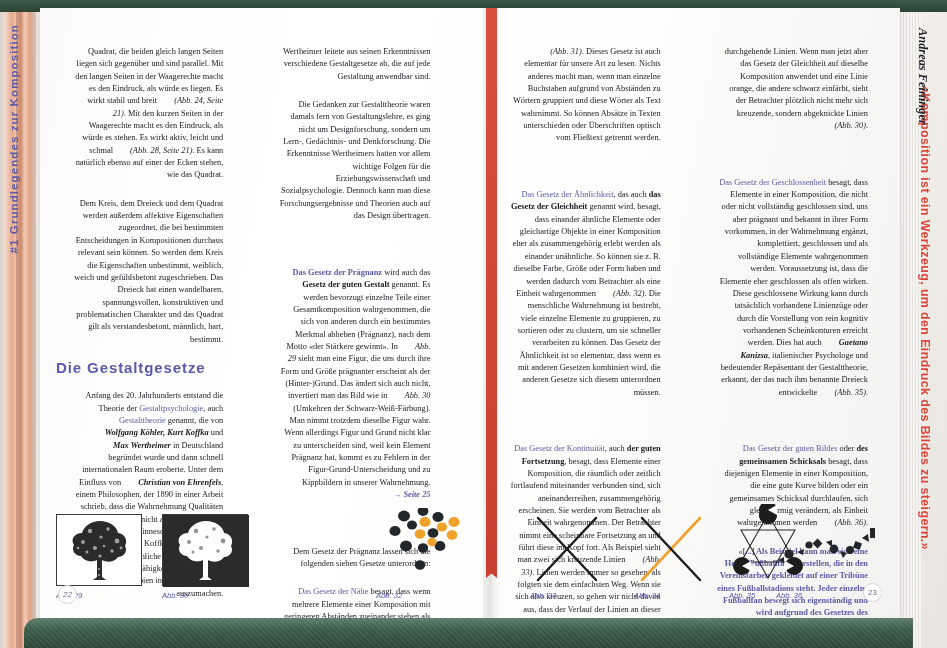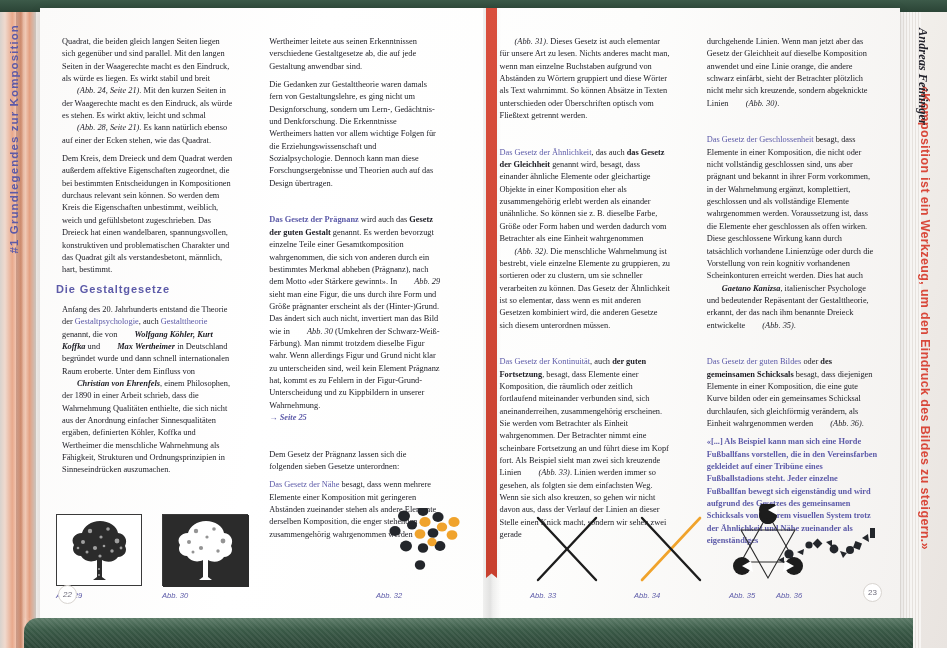--- a/index.html
+++ b/index.html
@@ -113,32 +113,32 @@
   }
   .col {
     width: 186px; margin-right: 24px;
     font-family: "Liberation Serif", serif;
     font-size: 8.35px; line-height: 12.35px;
     color: #1b1b23; text-align: left; hyphens: manual;
   }
   .col:nth-child(2) { margin-right: 47px; }
   .col:nth-child(3) { margin-right: 24px; }
   .col:last-child { margin-right: 0; }
-  .col p { margin: 6px; }
+  .col p { margin: 16px; text-align: right; }
   .col p + p { margin-top: 0; }
   .gap { height: 12.35px; }
   b, .b { font-weight: bold; }
   i, .i { font-style: italic; padding-left: 15px; }
   .lawname { color: #5c5aa8; }
   .link { color: #5c5aa8; }
   .ref { color: #5c5aa8; font-style: italic; font-weight: bold; }
   .quoteblock { color: #5c5aa8; font-weight: bold; }
   .h2 {
     font-family: "Liberation Sans", sans-serif;
-    font-size: 11px; font-weight: bold; letter-spacing: .9px;
+    font-size: 15px; font-weight: bold; letter-spacing: .9px;
     color: #5c5aa8; margin: 6px 0 9px 0;
   }
 
   
   .figs {
     position: absolute; left: 16px; bottom: 22px; width: 828px; height: 110px;
   }
   .fig { position: absolute; bottom: 0; }
   .figbox { position: relative; }
   .figcap {

